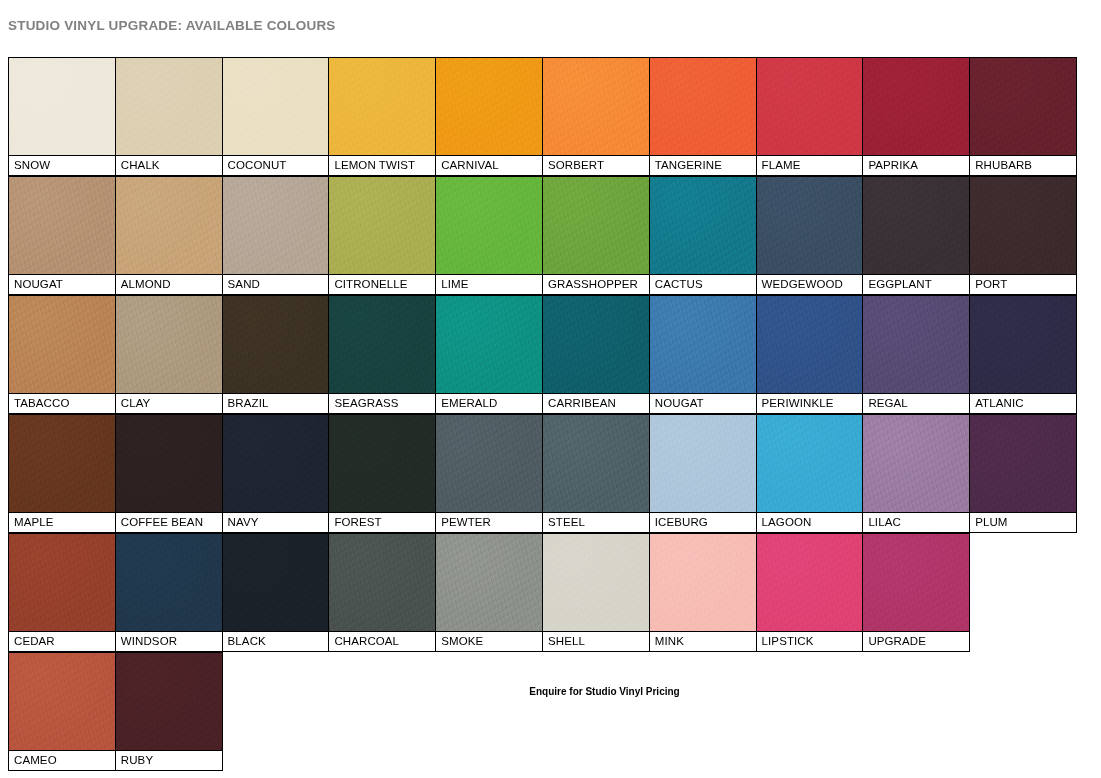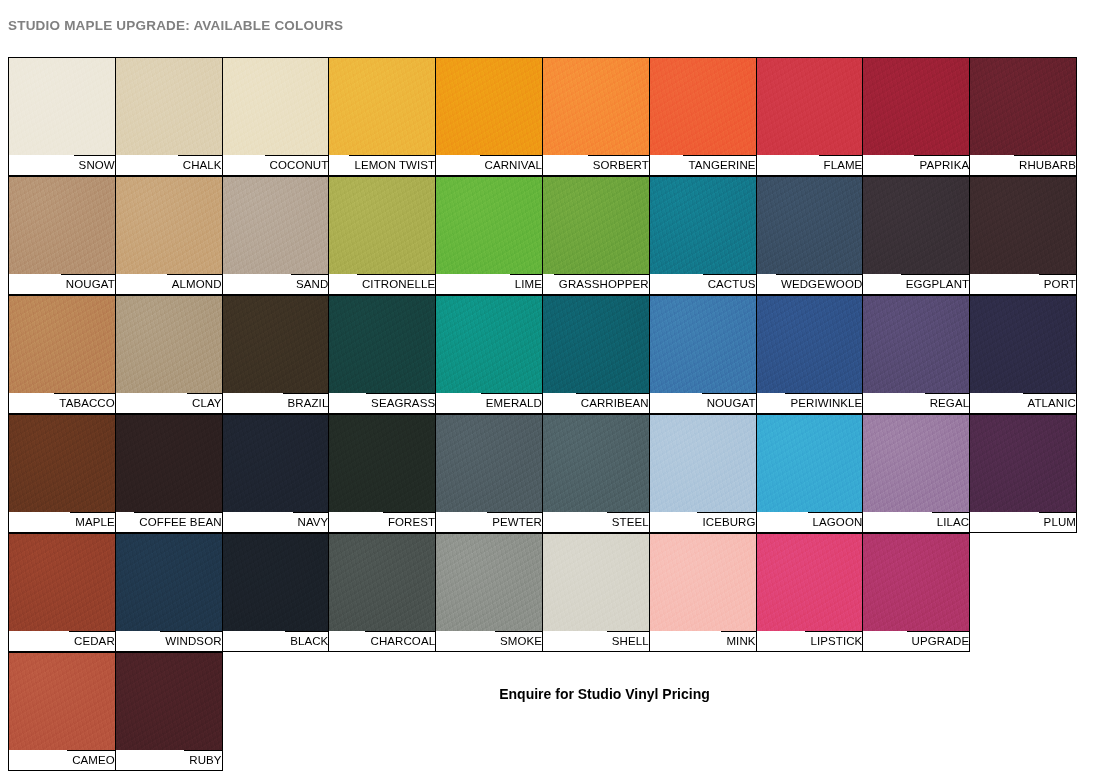--- a/index.html
+++ b/index.html
@@ -45,21 +45,20 @@
     box-sizing: border-box;
     display: flex;
     flex-direction: column;
     border-left: 1px solid #000000;
     border-right: 1px solid #000000;
     border-top: 1px solid #000000;
     border-bottom: 1px solid #000000;
     margin-right: -1px;
     margin-bottom: -1px;
     background: #ffffff;
-    align-items: flex-end;
   }
   .swatch-color {
     flex: 1 1 auto;
     width: 100%;
     position: relative;
     overflow: hidden;
   }
   .swatch-color::after {
     content: "";
     position: absolute;
@@ -88,31 +87,31 @@
   .swatch-cell.is-empty {
     border: none;
     background: transparent;
   }
   #pricing-note {
     position: absolute;
     left: 0;
     top: 686px;
     width: 1101px;
     text-align: center;
-    font-size: 14px;
+    font-size: 10px;
     font-weight: bold;
     color: #000000;
     padding-left: 108px;
     box-sizing: border-box;
   }
 </style>
 </head>
 <body>
 
-<div id="page-title">STUDIO MAPLE UPGRADE: AVAILABLE COLOURS</div>
+<div id="page-title">STUDIO VINYL UPGRADE: AVAILABLE COLOURS</div>
 
 <div id="swatch-grid">
     <div class="swatch-row">
       <div class="swatch-cell">
         <div class="swatch-color" style="background-color: rgb(237, 232, 218);"></div>
         <div class="swatch-label">SNOW</div>
       </div>
       <div class="swatch-cell">
         <div class="swatch-color" style="background-color: rgb(221, 208, 178);"></div>
         <div class="swatch-label">CHALK</div>

